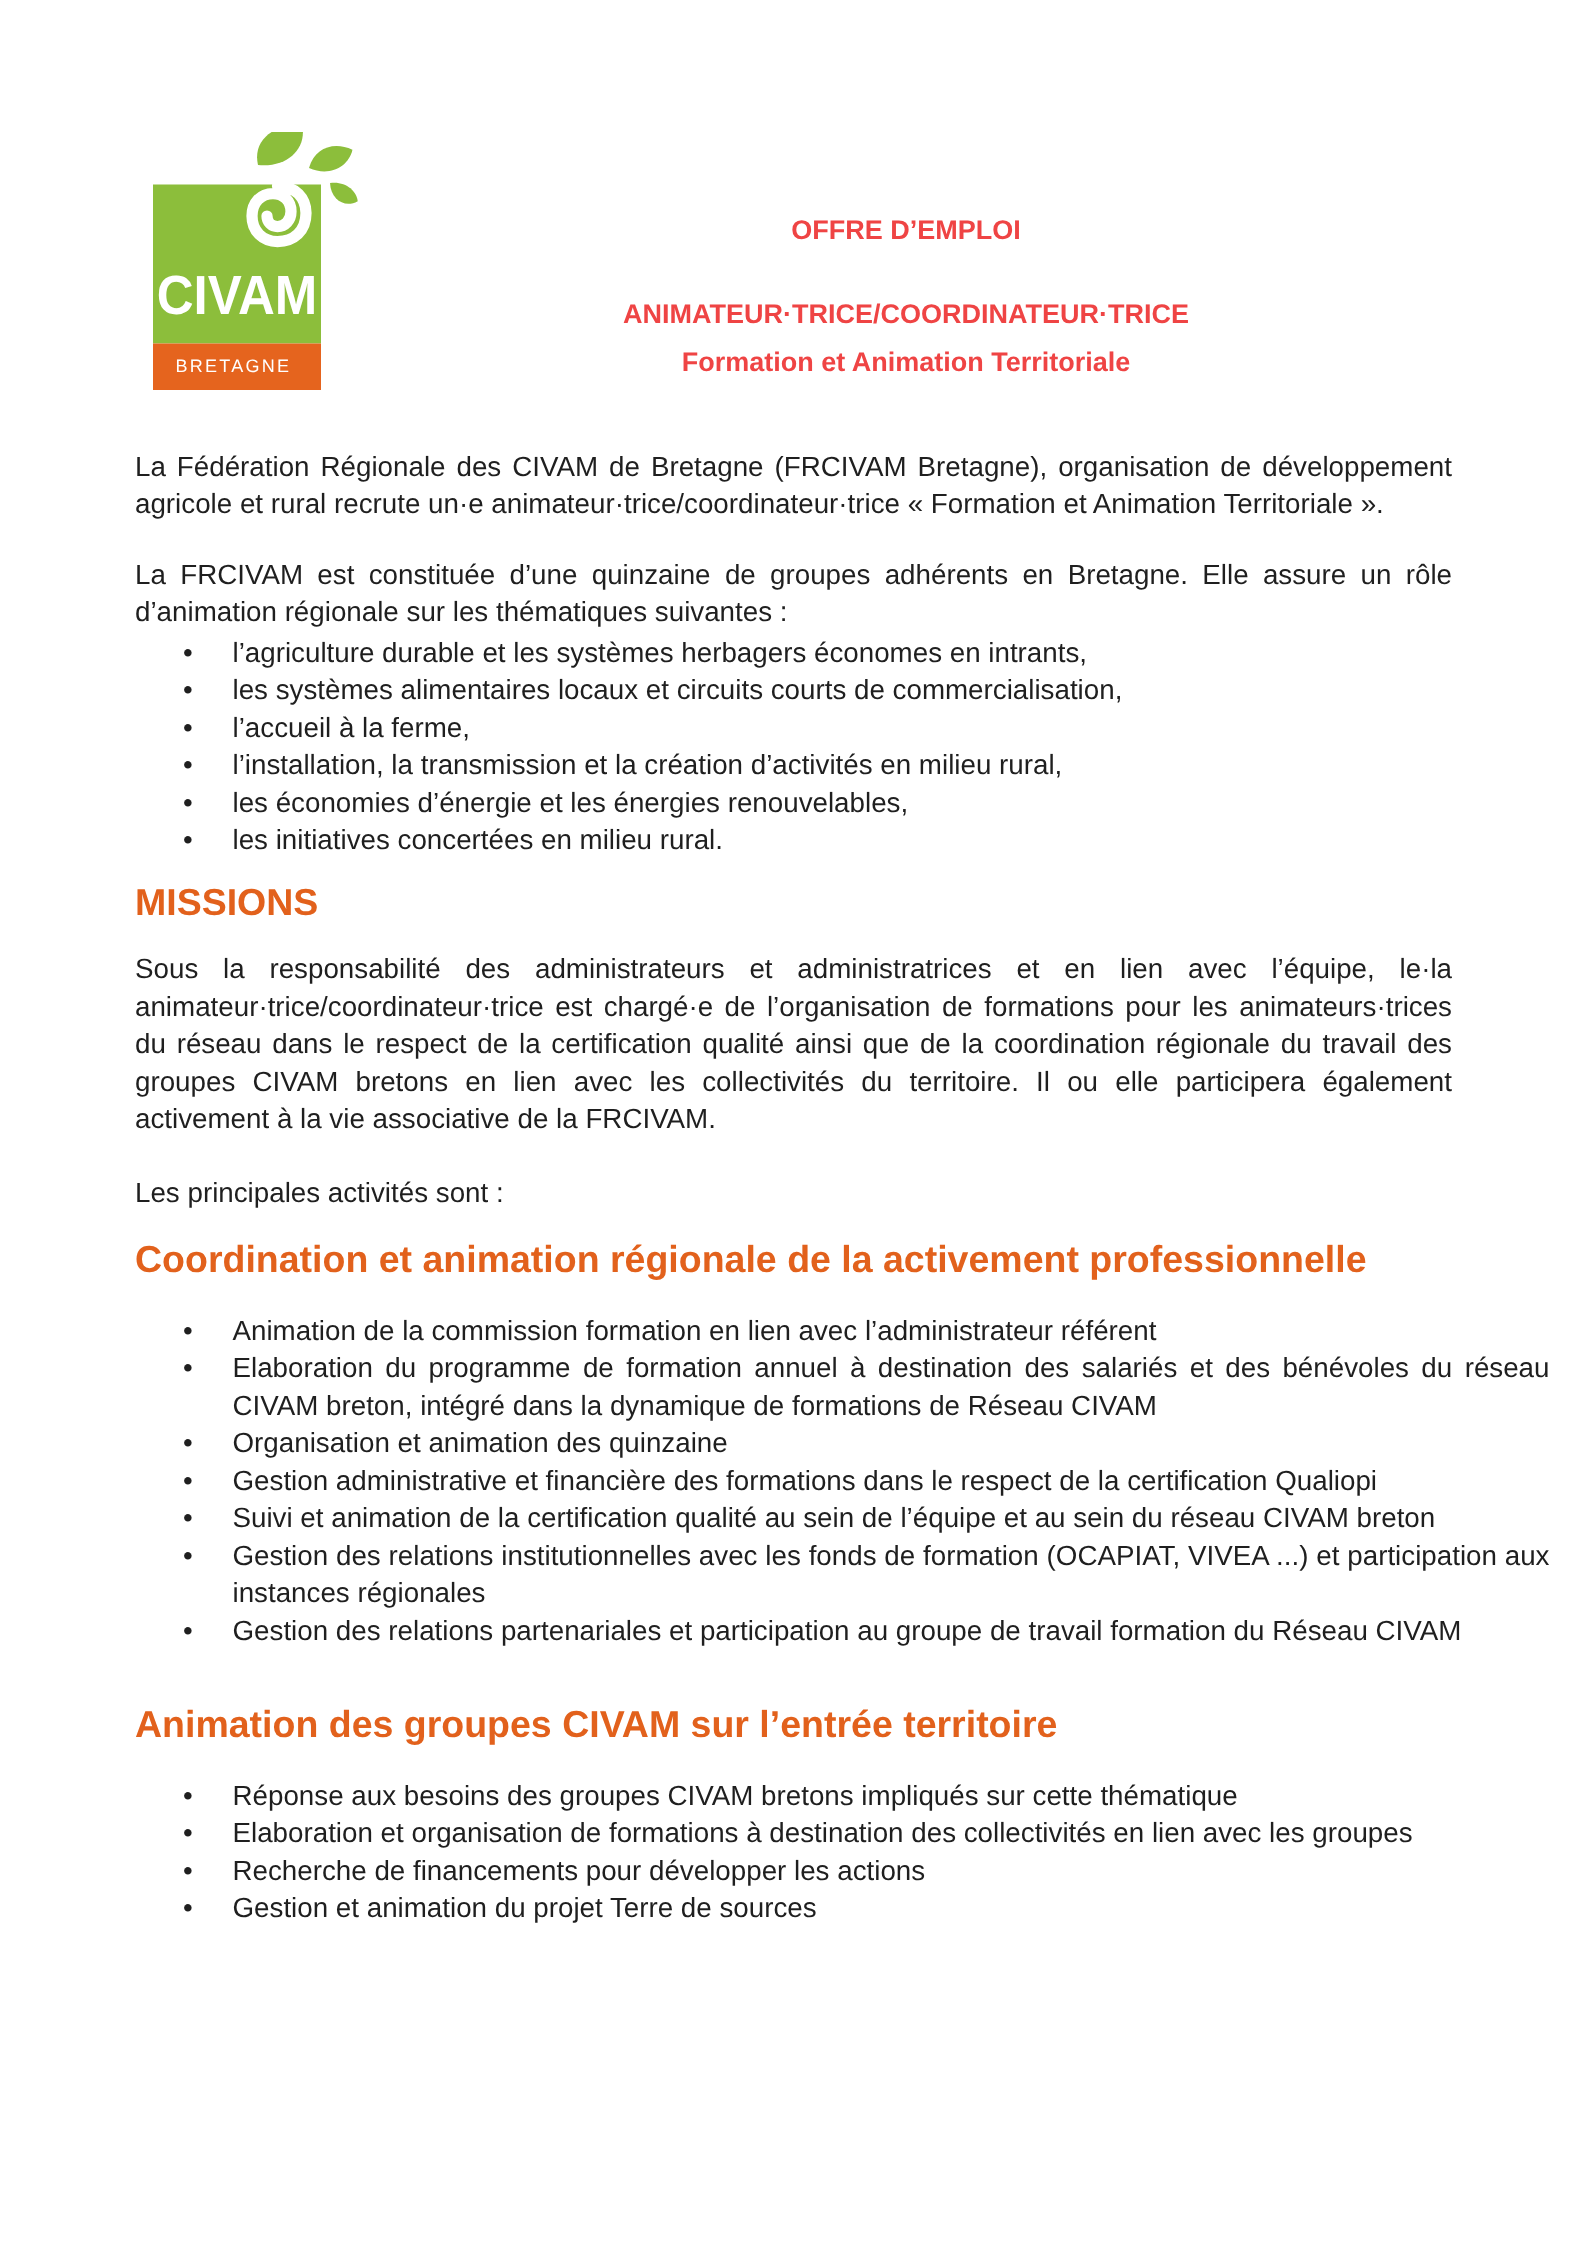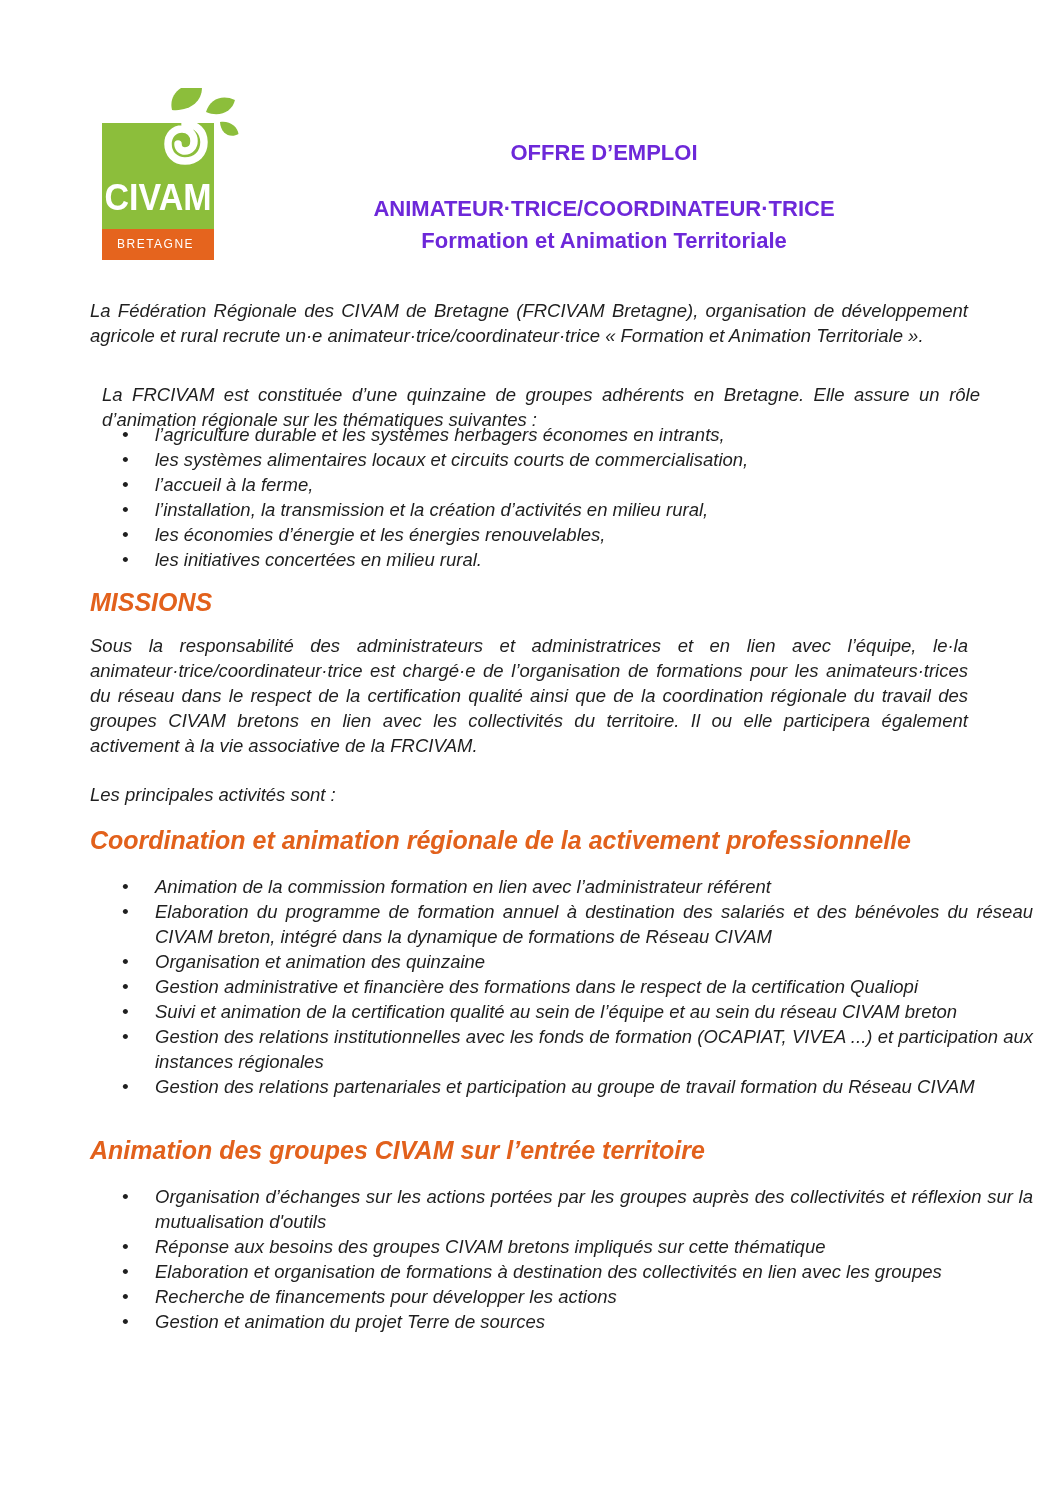--- a/index.html
+++ b/index.html
@@ -21,27 +21,27 @@
   }
   .logo-band{
     position:absolute;top:141px;left:2px;width:112px;height:31px;
     background:var(--logo-orange,#E5641E);box-sizing:border-box;
     color:#fff;font-size:12px;letter-spacing:1.5px;line-height:31px;padding-left:15px;
   }
   .logo-art{position:absolute;top:0;left:0;}
   
   .doc-title{
     position:absolute;left:240px;width:728px;text-align:center;
-    font-weight:bold;font-size:22px;line-height:26px;color:#6d28d9;
+    font-weight:bold;font-size:18px;line-height:26px;color:#ef4444;
   }
   .t1{top:140px;}
   .t2{top:196px;}
   .t3{top:228px;}
   
-  .block{position:absolute;left:90px;width:878px;font-size:18.5px;line-height:25px;font-style:italic;}
+  .block{position:absolute;left:90px;width:878px;font-size:18.5px;line-height:25px;}
   .just{text-align:justify;}
   .orange-h{color:var(--accent-orange,#E2611C);font-weight:bold;font-size:25px;}
   ul.doc-list{list-style:none;margin:0;padding:0 0 0 65px;}
   ul.doc-list li{position:relative;text-align:justify;}
   ul.doc-list li::before{
     content:"\2022";
     position:absolute;left:-33px;top:0;
     font-size:18.5px;line-height:25px;color:#1f1f1f;
   }
 </style>
@@ -72,21 +72,21 @@
     <div class="logo-civam">CIVAM</div>
     <div class="logo-band">BRETAGNE</div>
   </div>
 
   <div class="doc-title t1">OFFRE D’EMPLOI</div>
   <div class="doc-title t3">Formation et Animation Territoriale</div>
   <div class="doc-title t2">ANIMATEUR·TRICE/COORDINATEUR·TRICE</div>
 
   <p class="block just" style="top:298px;margin:0;">La Fédération Régionale des CIVAM de Bretagne (FRCIVAM Bretagne), organisation de développement agricole et rural recrute un·e animateur·trice/coordinateur·trice « Formation et Animation Territoriale ».</p>
 
-  <p class="block just" style="top:370px;margin:12px;">La FRCIVAM est constituée d’une quinzaine de groupes adhérents en Bretagne. Elle assure un rôle d’animation régionale sur les thématiques suivantes :</p>
+  <p class="block just" style="top:370px;margin:0;">La FRCIVAM est constituée d’une quinzaine de groupes adhérents en Bretagne. Elle assure un rôle d’animation régionale sur les thématiques suivantes :</p>
 
   <ul class="block doc-list" style="top:422px;">
     <li>l’agriculture durable et les systèmes herbagers économes en intrants,</li>
     <li>les systèmes alimentaires locaux et circuits courts de commercialisation,</li>
     <li>l’accueil à la ferme,</li>
     <li>l’installation, la transmission et la création d’activités en milieu rural,</li>
     <li>les économies d’énergie et les énergies renouvelables,</li>
     <li>les initiatives concertées en milieu rural.</li>
   </ul>
 
@@ -104,20 +104,19 @@
     <li>Organisation et animation des quinzaine</li>
     <li>Gestion administrative et financière des formations dans le respect de la certification Qualiopi</li>
     <li>Suivi et animation de la certification qualité au sein de l’équipe et au sein du réseau CIVAM breton</li>
     <li>Gestion des relations institutionnelles avec les fonds de formation (OCAPIAT, VIVEA ...) et participation aux instances régionales</li>
     <li>Gestion des relations partenariales et participation au groupe de travail formation du Réseau CIVAM</li>
   </ul>
 
   <div class="block orange-h" style="top:1138px;">Animation des groupes CIVAM sur l’entrée territoire</div>
 
   <ul class="block doc-list" style="top:1184px;">
-    <li>Organisation d’échanges sur les actions portées par les groupes auprès des collectivités et réflexion sur la mutualisation d'outils</li>
     <li>Réponse aux besoins des groupes CIVAM bretons impliqués sur cette thématique</li>
     <li>Elaboration et organisation de formations à destination des collectivités en lien avec les groupes</li>
     <li>Recherche de financements pour développer les actions</li>
     <li>Gestion et animation du projet Terre de sources</li>
   </ul>
 
 </div>
 
 </body></html>

